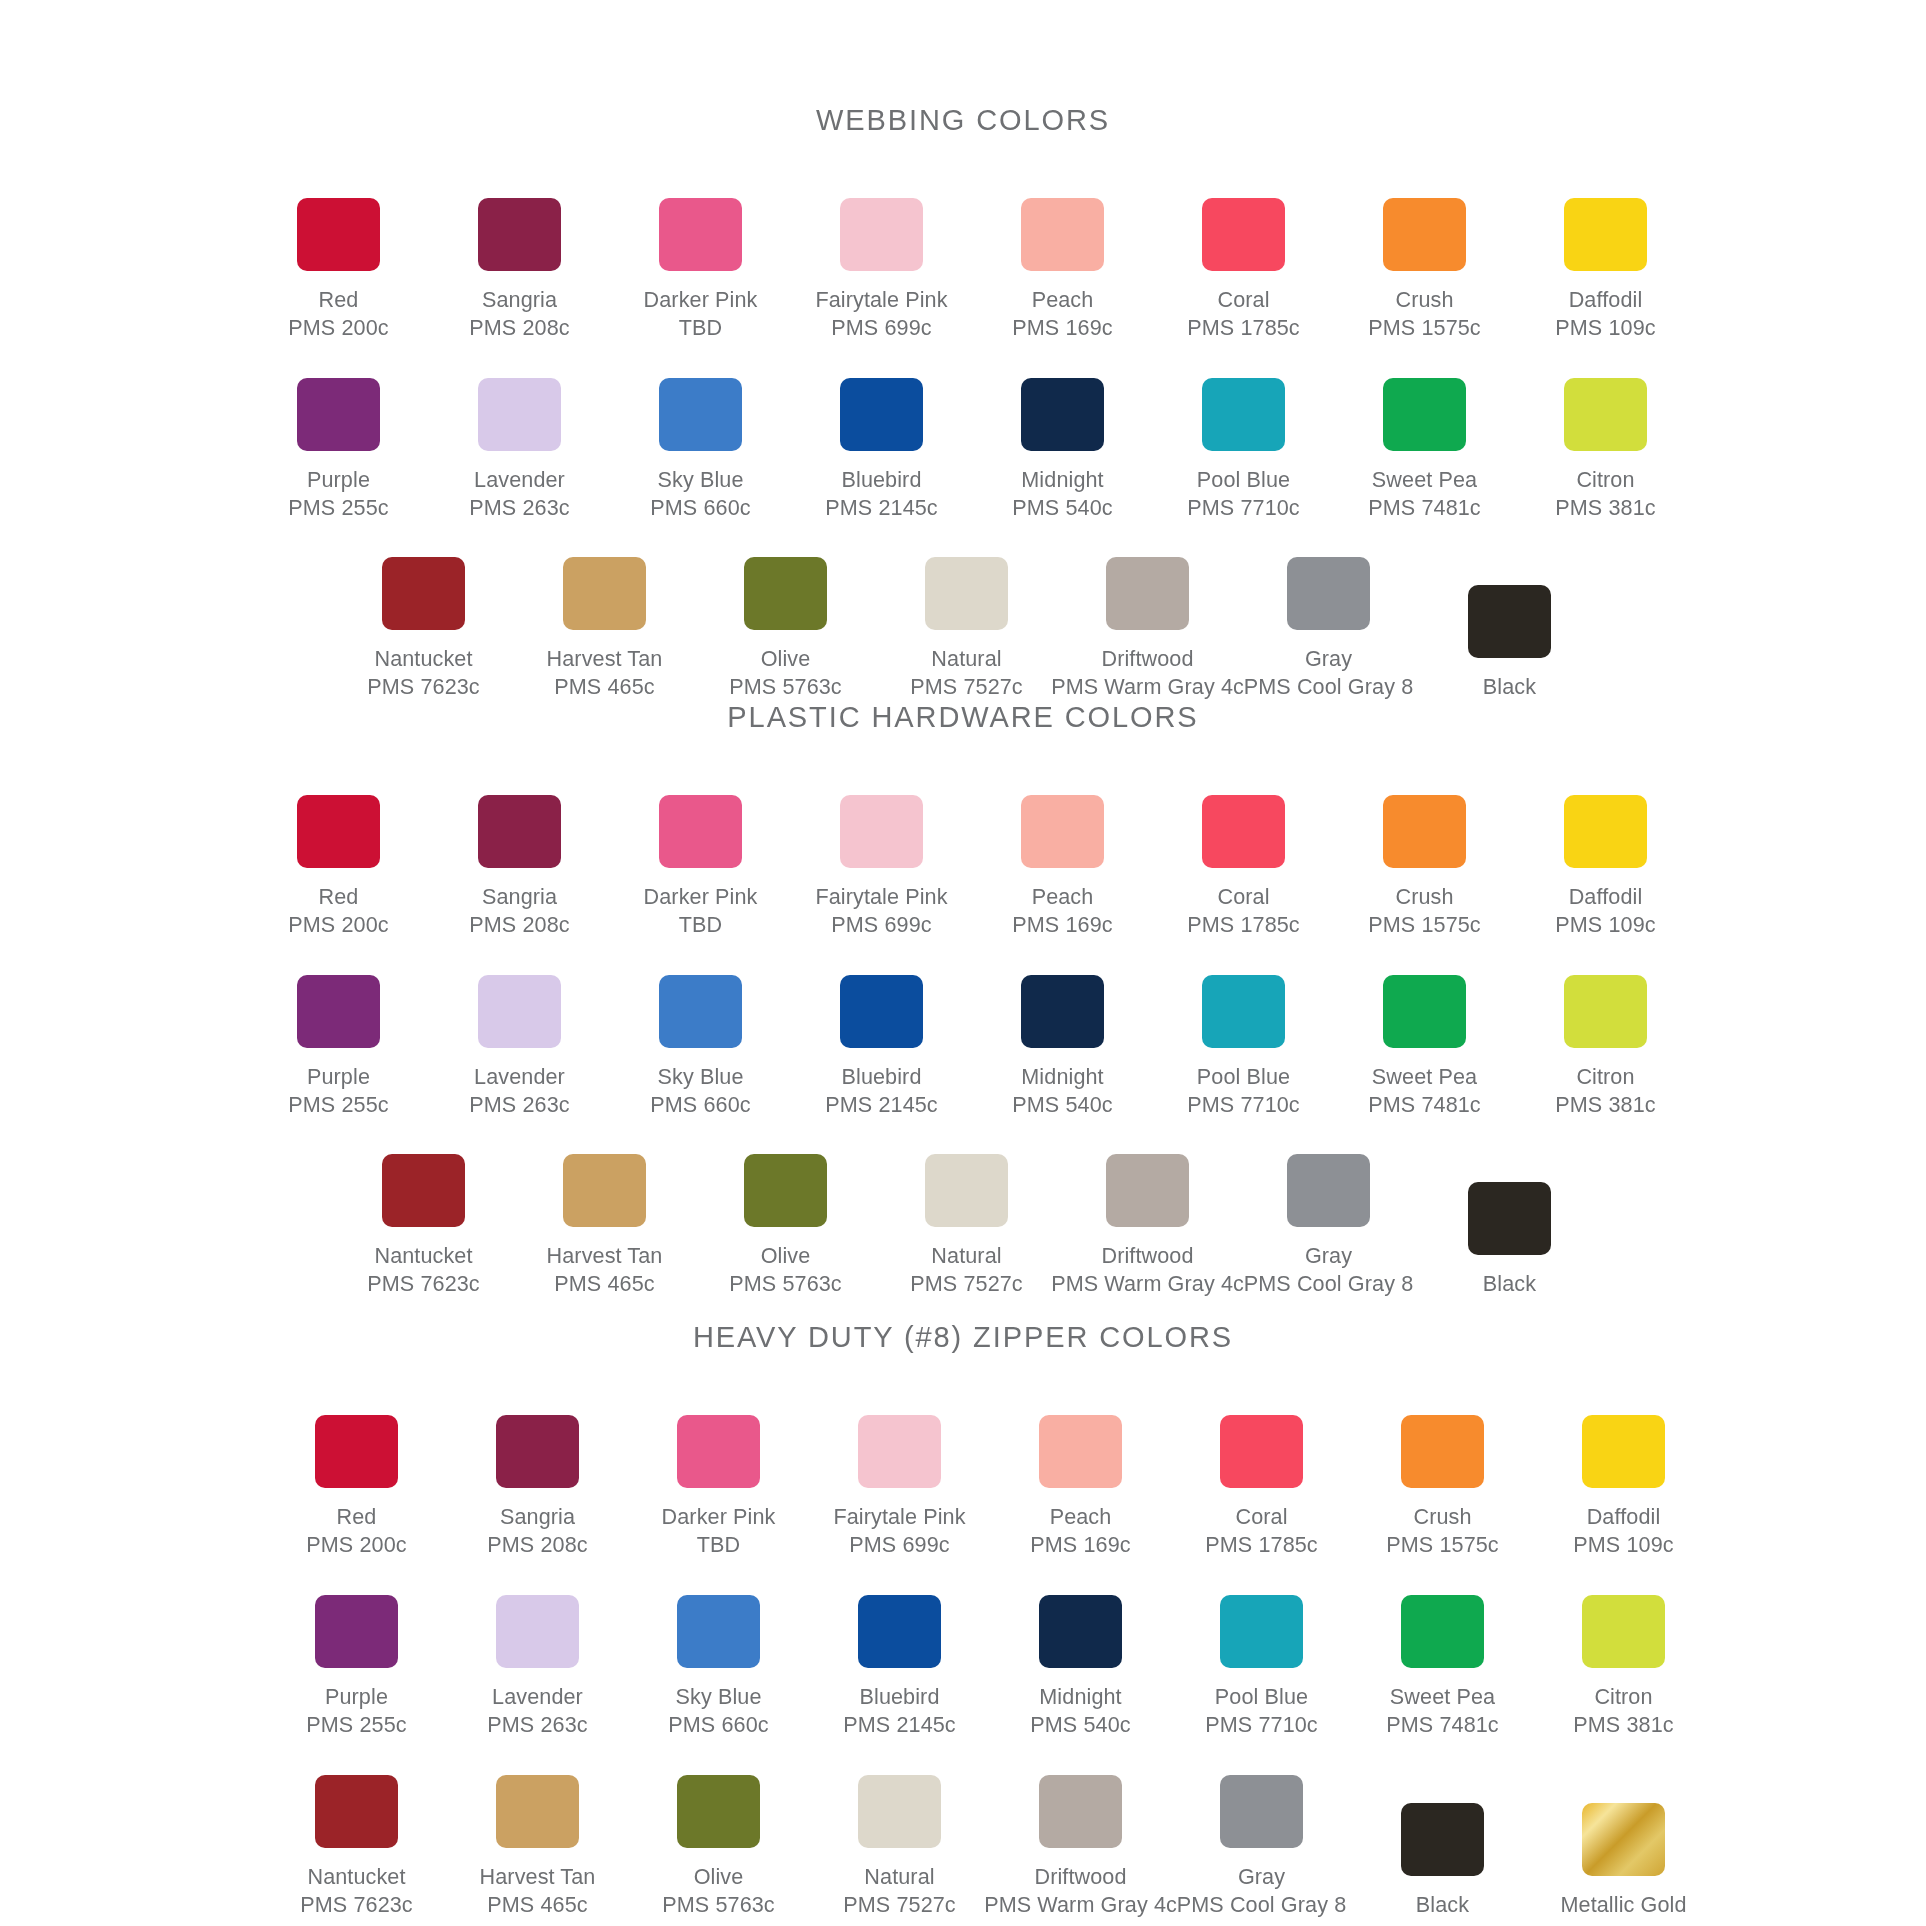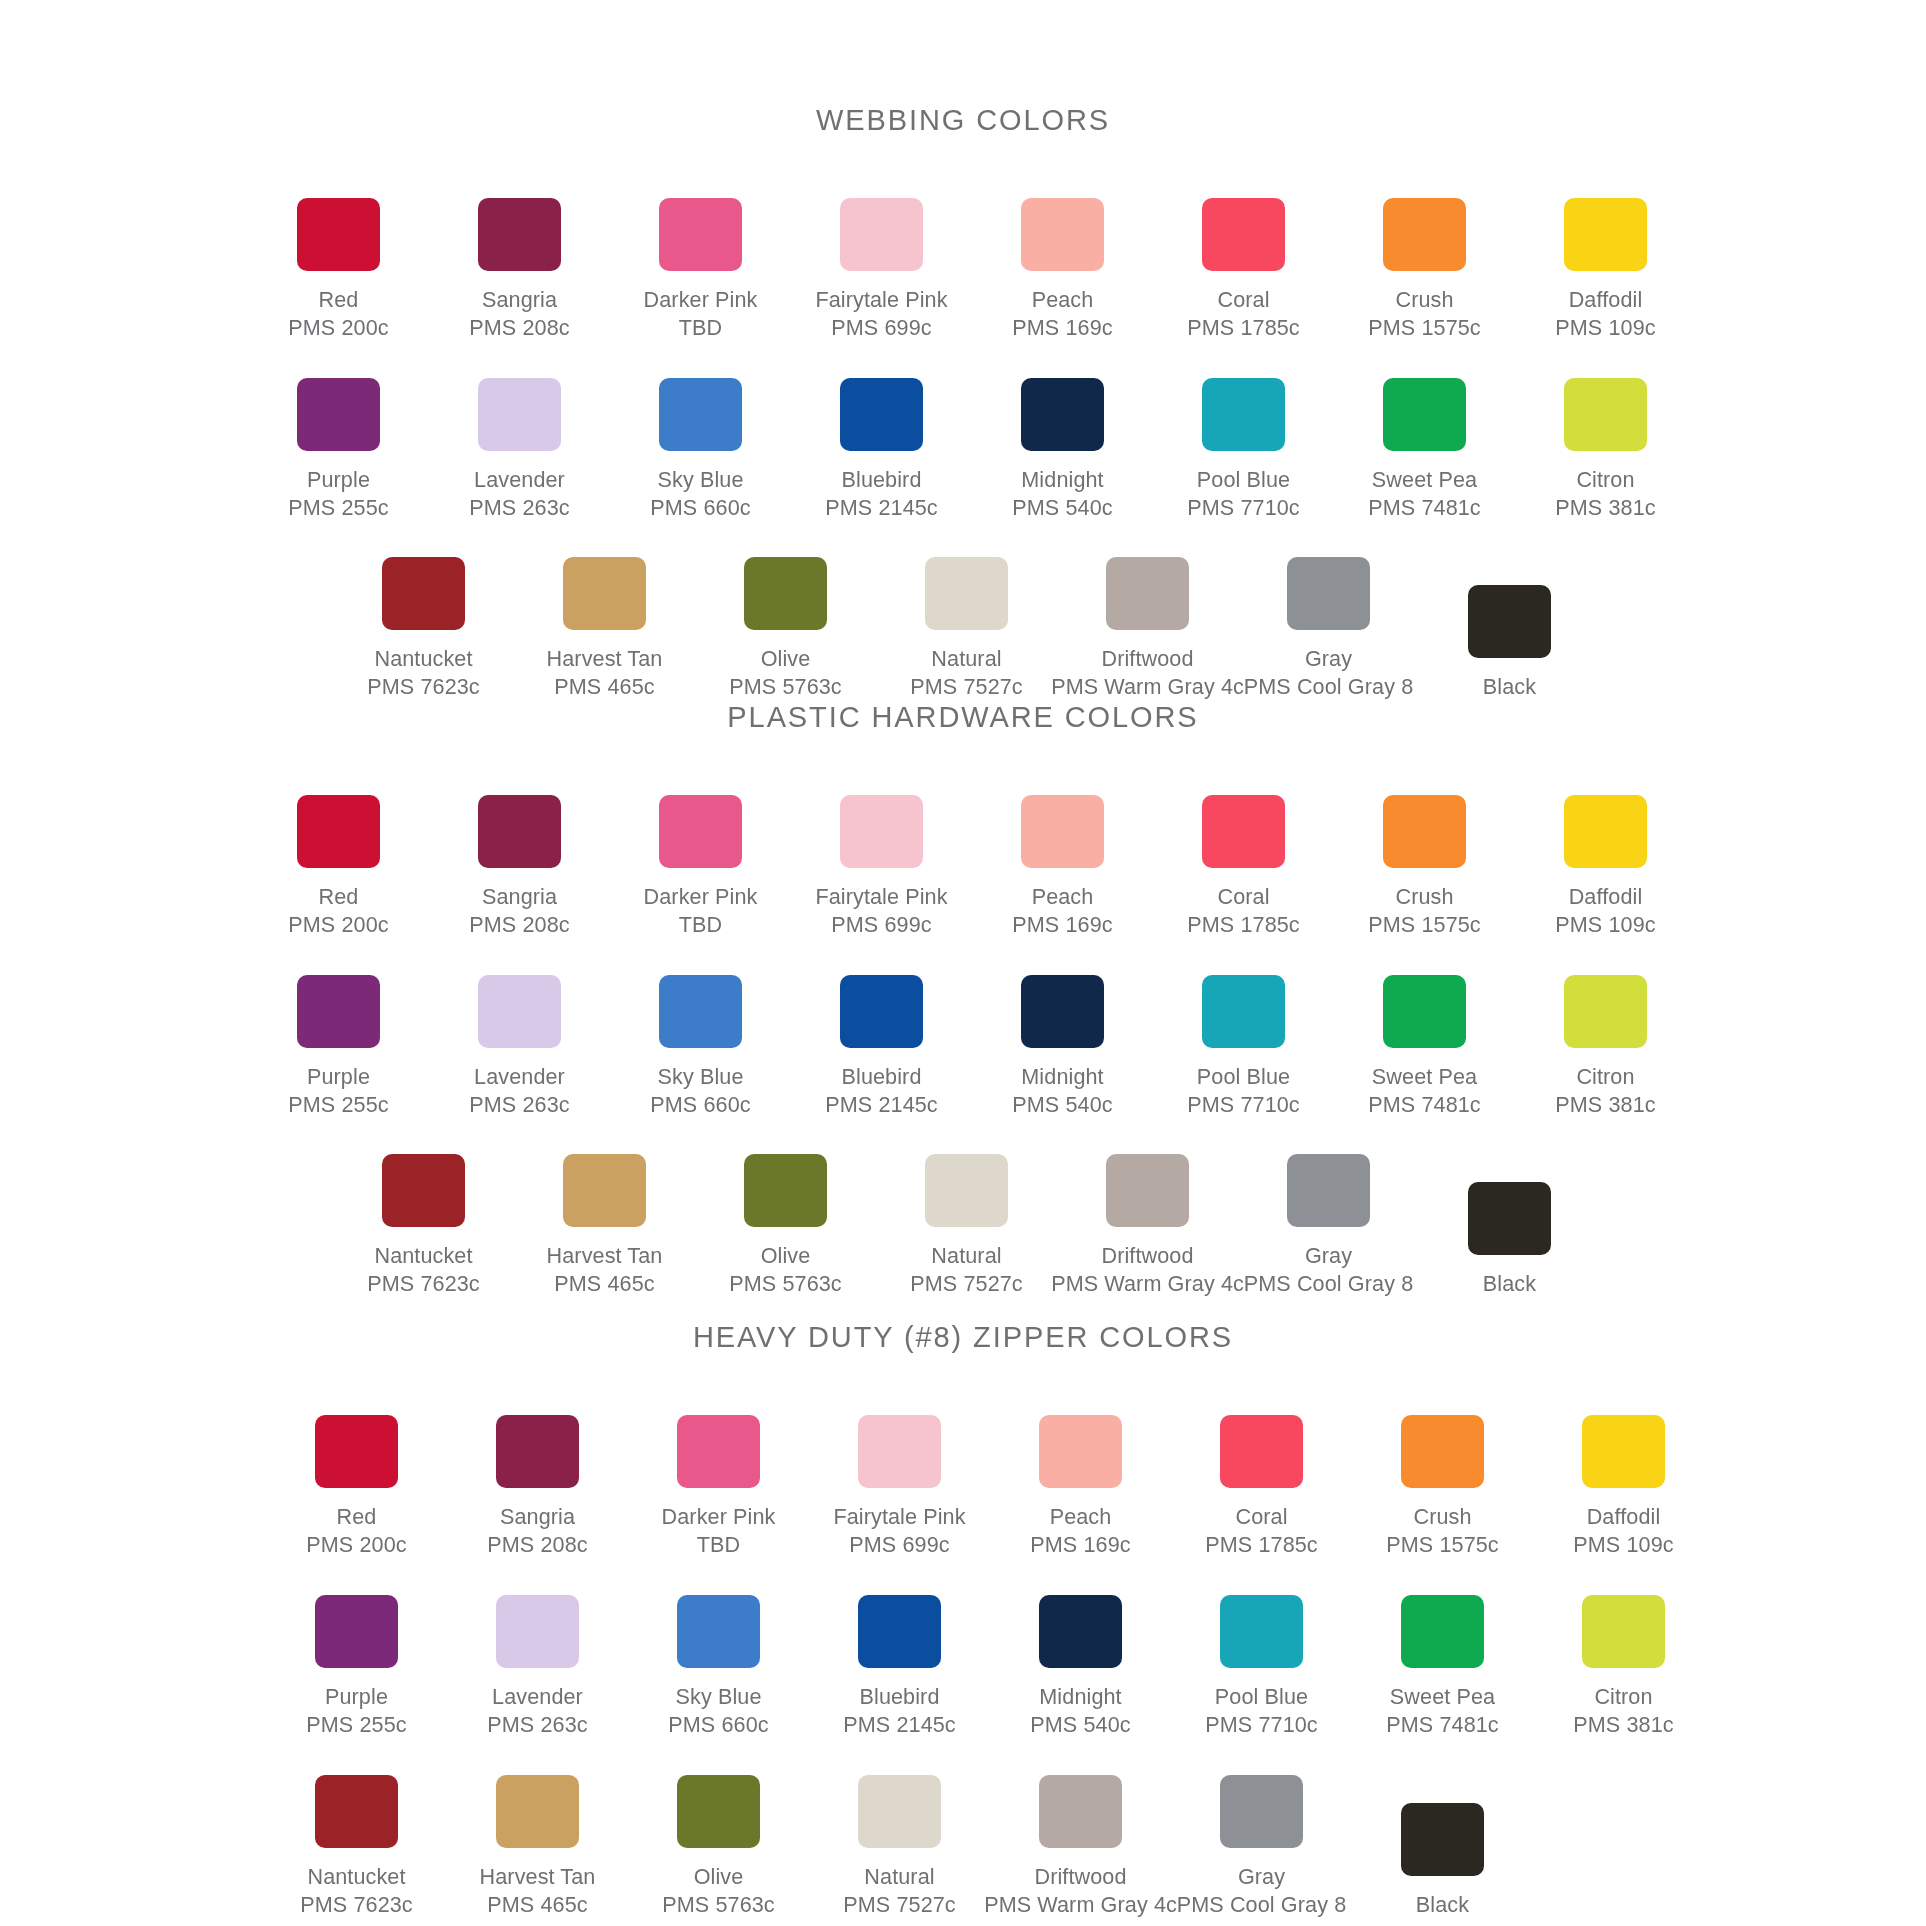--- a/index.html
+++ b/index.html
@@ -605,17 +605,23 @@
             <span class="swatch-name">Gray</span>
             <span class="swatch-pms">PMS Cool Gray 8</span>
           </div>
         </div>
         <div class="swatch-cell">
           <div class="swatch-chip" style="background: rgb(43, 39, 33);"></div>
           <div class="swatch-labels">
             <span class="swatch-name">Black</span>
           </div>
         </div>
+        <div class="swatch-cell">
+          <div class="swatch-chip" style="background: linear-gradient(135deg, rgb(232, 182, 44) 0%, rgb(246, 228, 154) 22%, rgb(201, 156, 41) 48%, rgb(227, 200, 103) 70%, rgb(207, 165, 52) 100%);"></div>
+          <div class="swatch-labels">
+            <span class="swatch-name">Metallic Gold</span>
+          </div>
+        </div>
       </div>
   </div>
 
 </div>
 
 
 </body></html>

